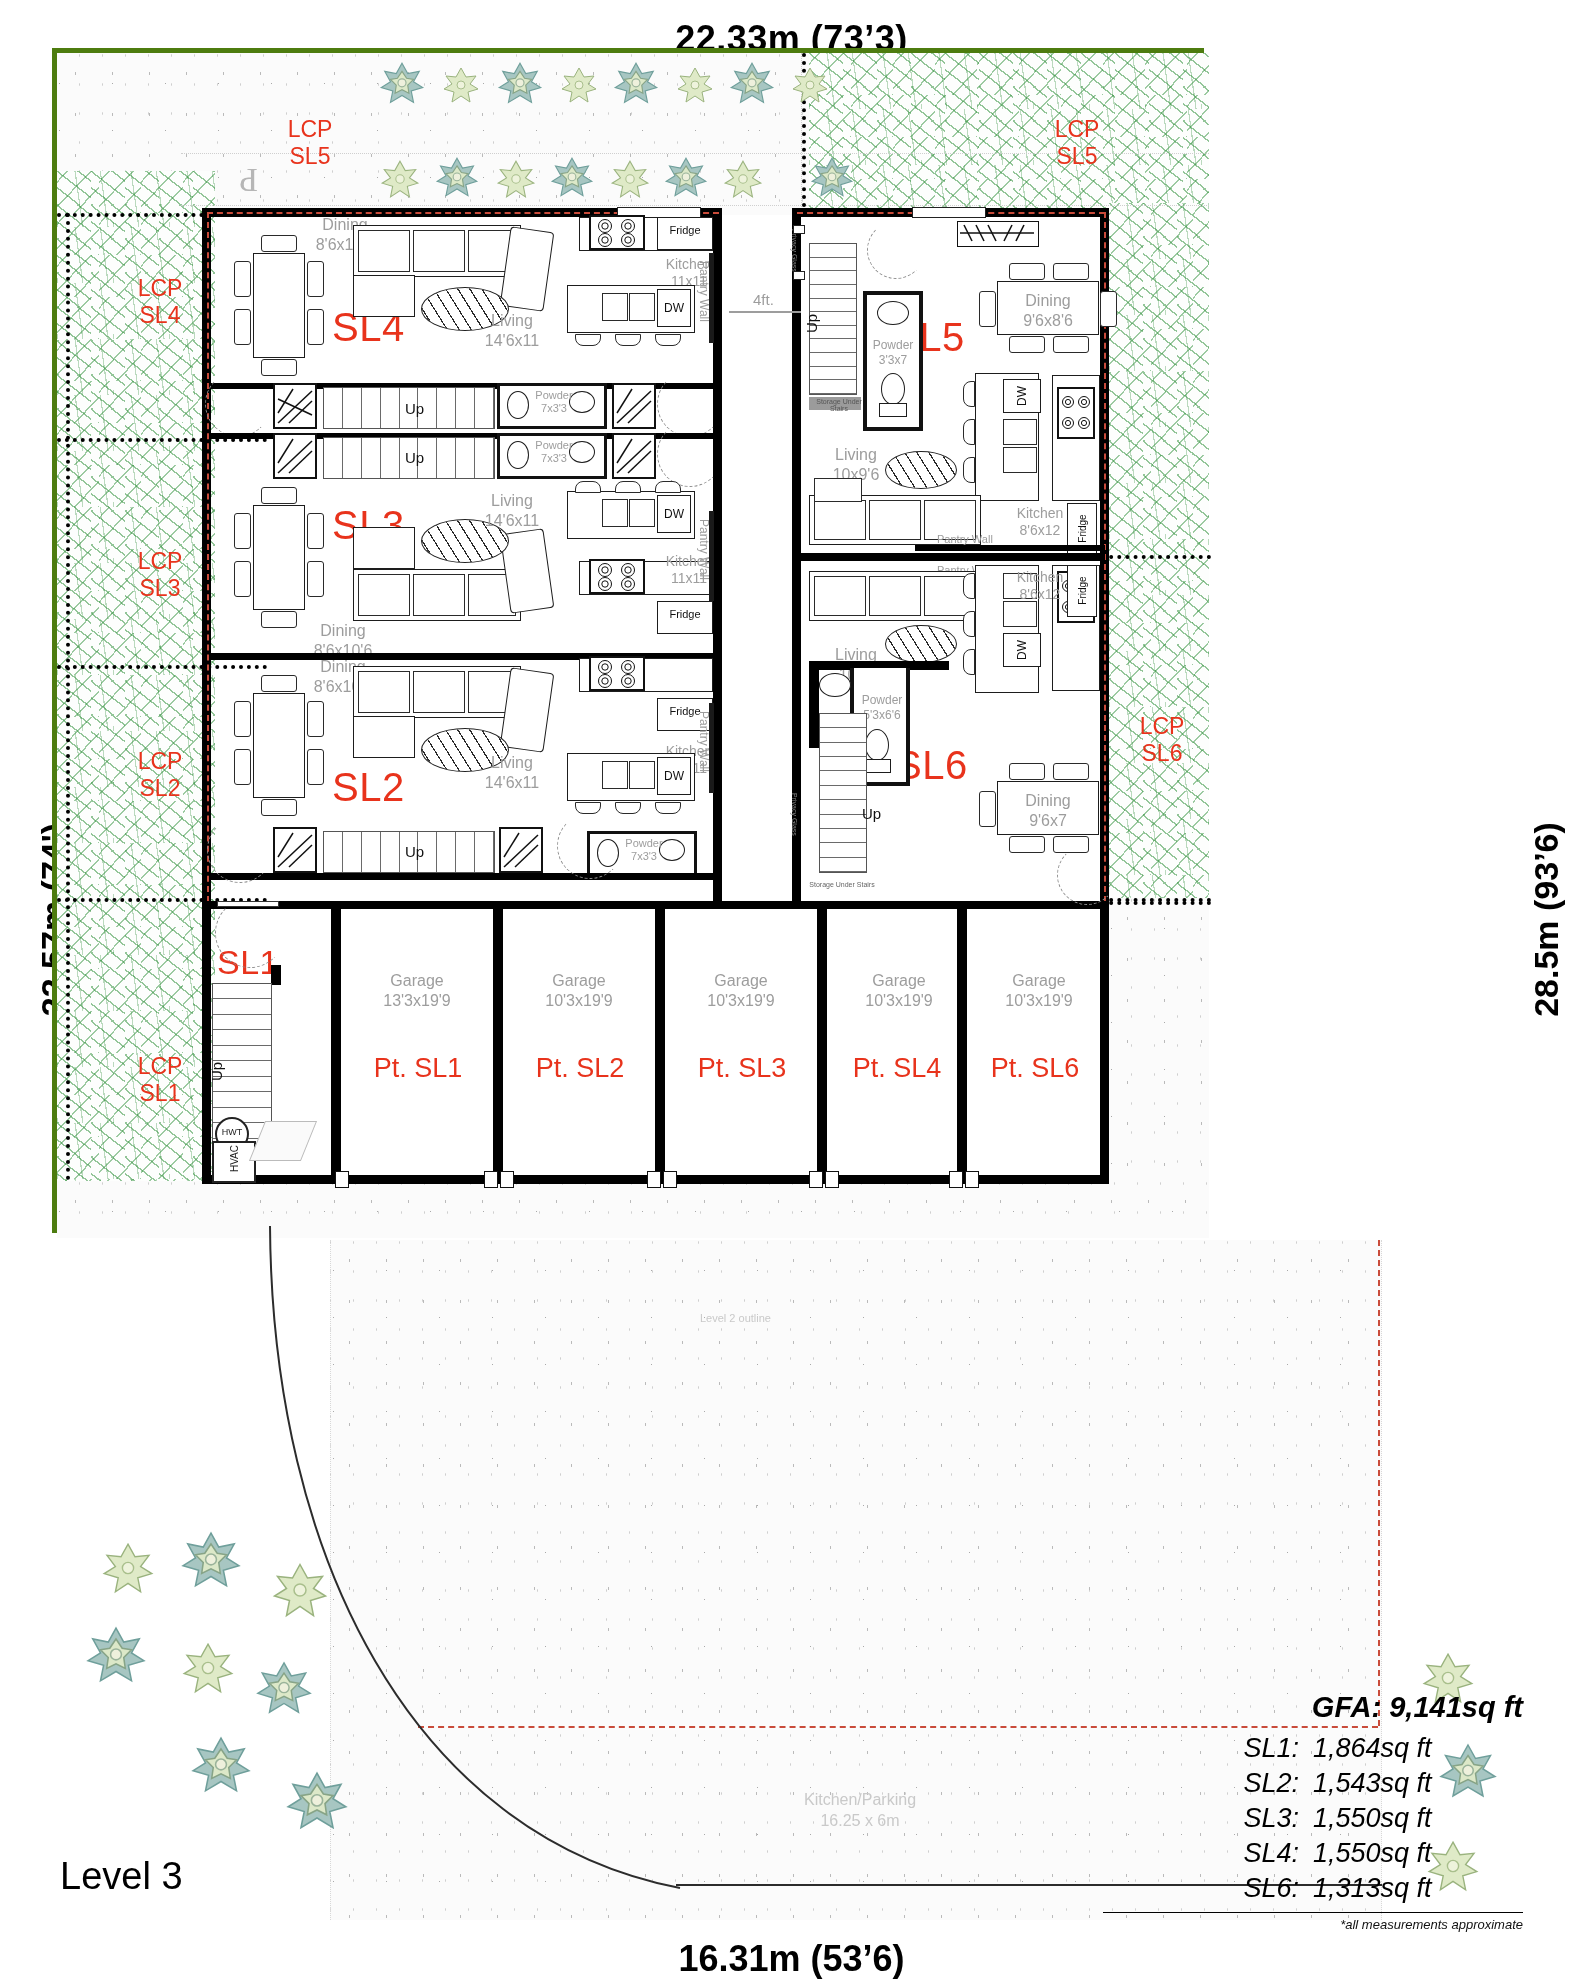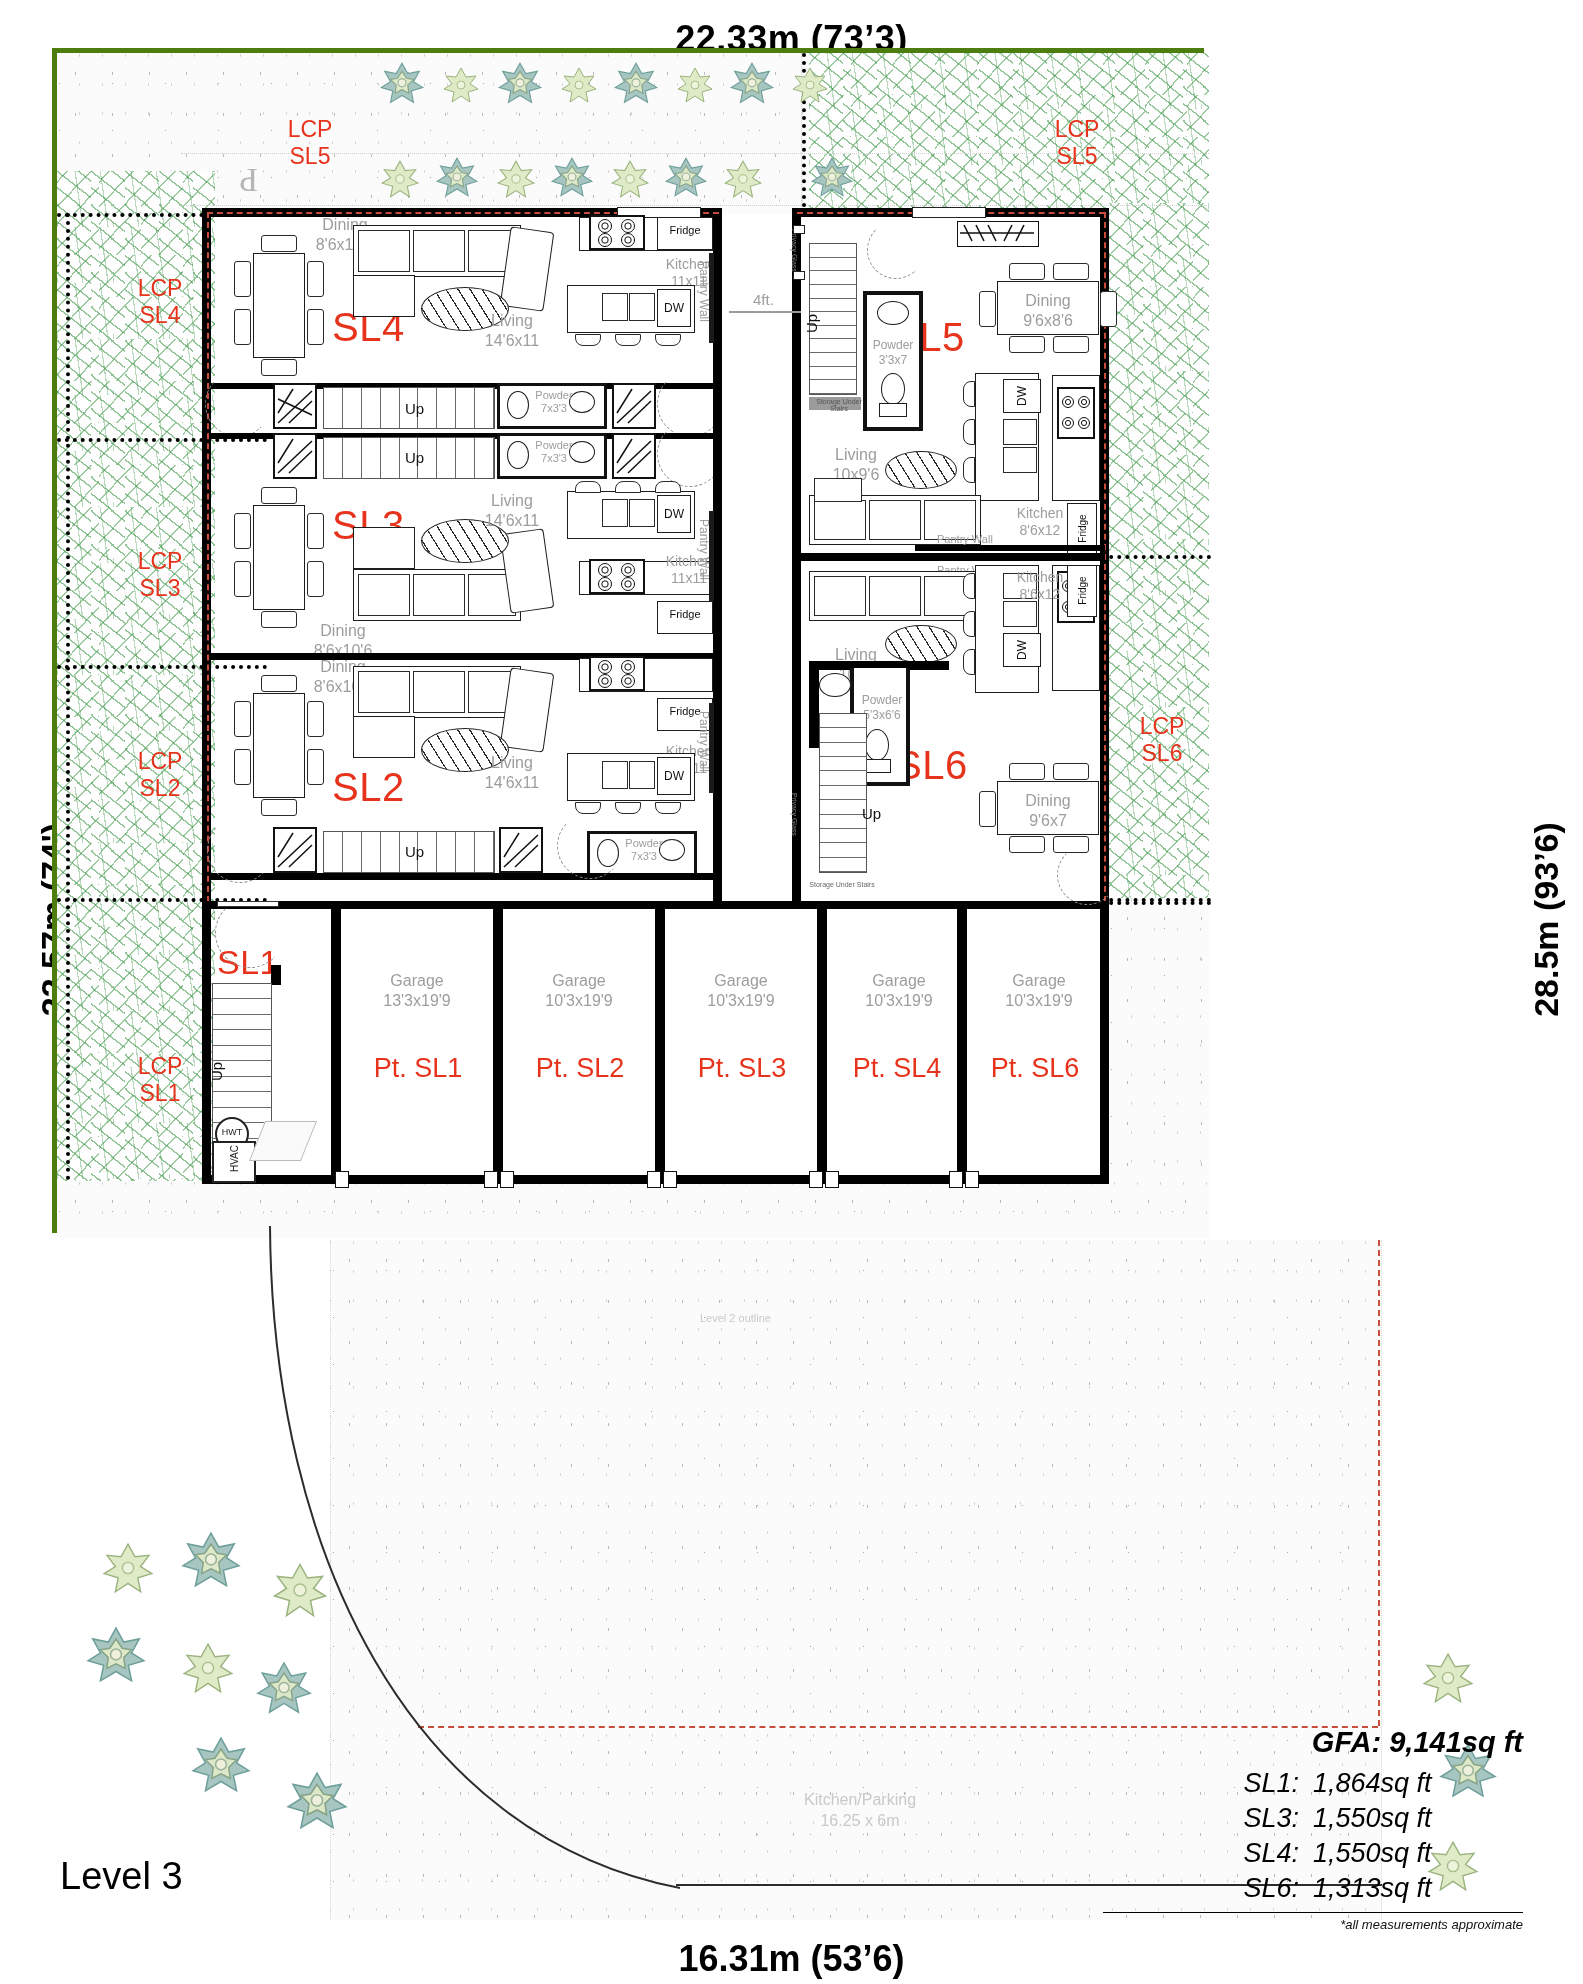--- a/index.html
+++ b/index.html
@@ -952,20 +952,24 @@
 <div id="summary">
   <div class="gfa">
     <span>GFA:</span>
     <span>9,141sq ft</span>
   </div>
   <div class="row">
     <span class="k">SL1:</span>
     <span class="v">1,864sq ft</span>
   </div>
   <div class="row">
+    <span class="k">SL2:</span>
+    <span class="v">1,543sq ft</span>
+  </div>
+  <div class="row">
     <span class="k">SL3:</span>
     <span class="v">1,550sq ft</span>
   </div>
   <div class="row">
     <span class="k">SL4:</span>
     <span class="v">1,550sq ft</span>
   </div>
   <div class="row">
     <span class="k">SL6:</span>
     <span class="v">1,313sq ft</span>

